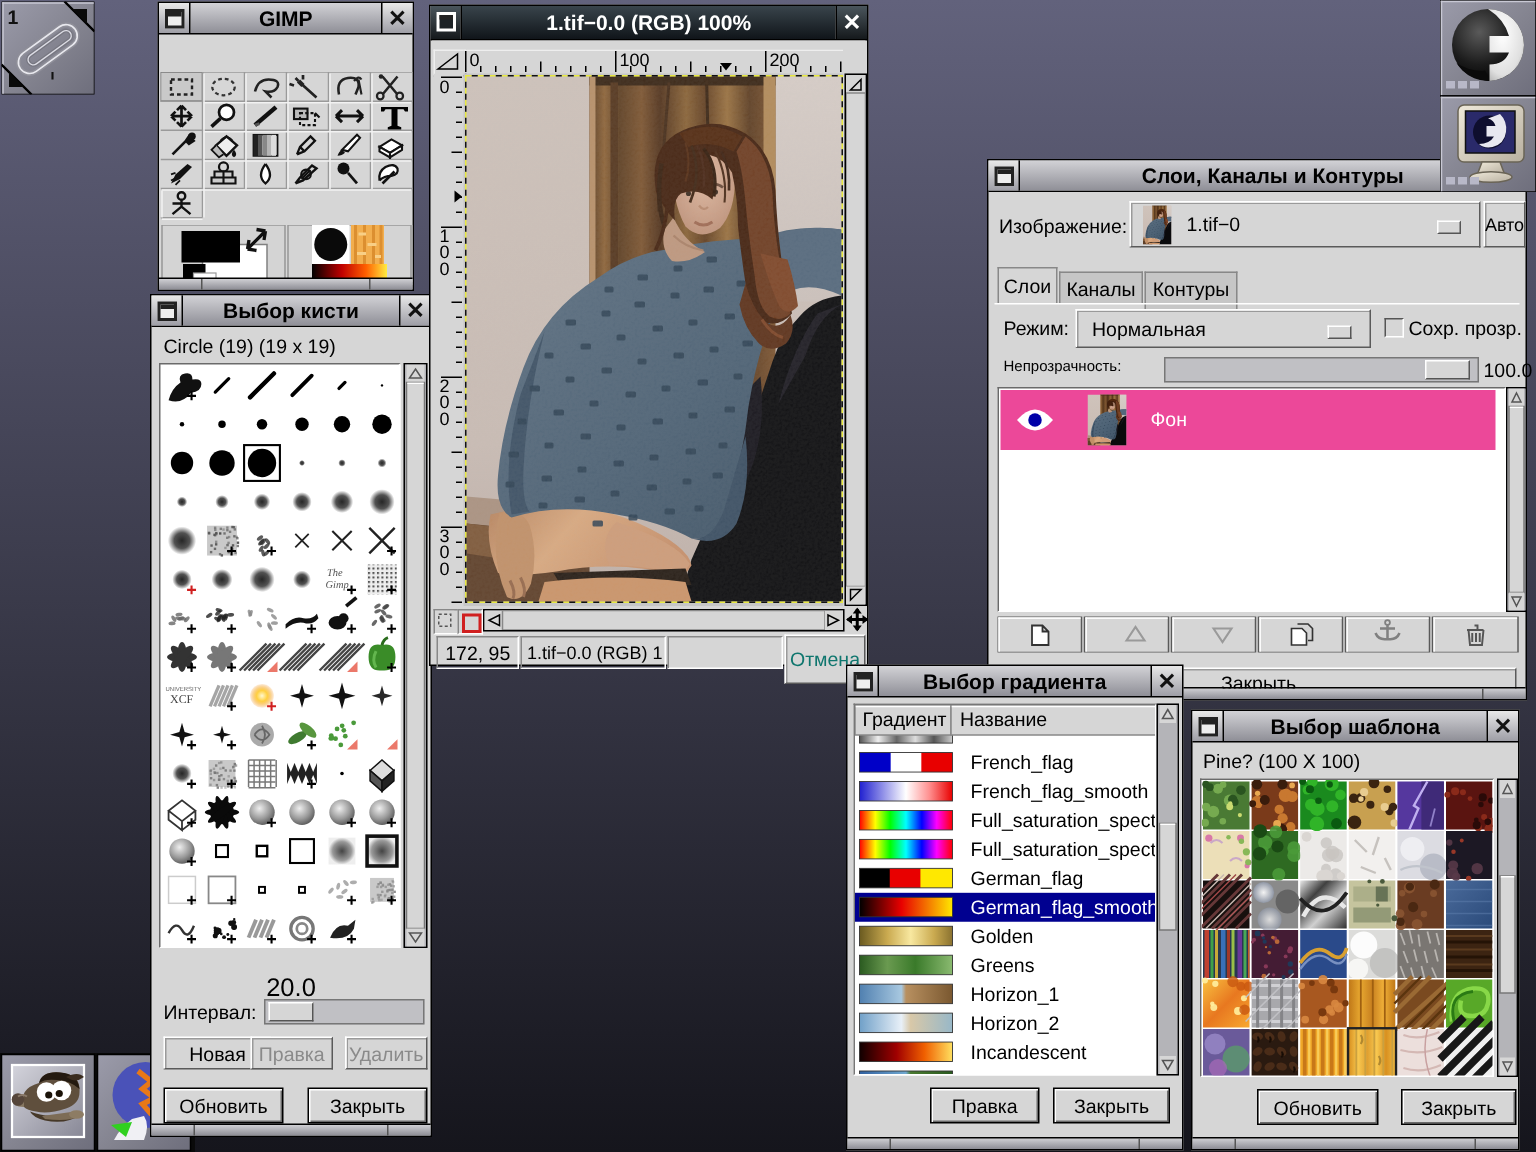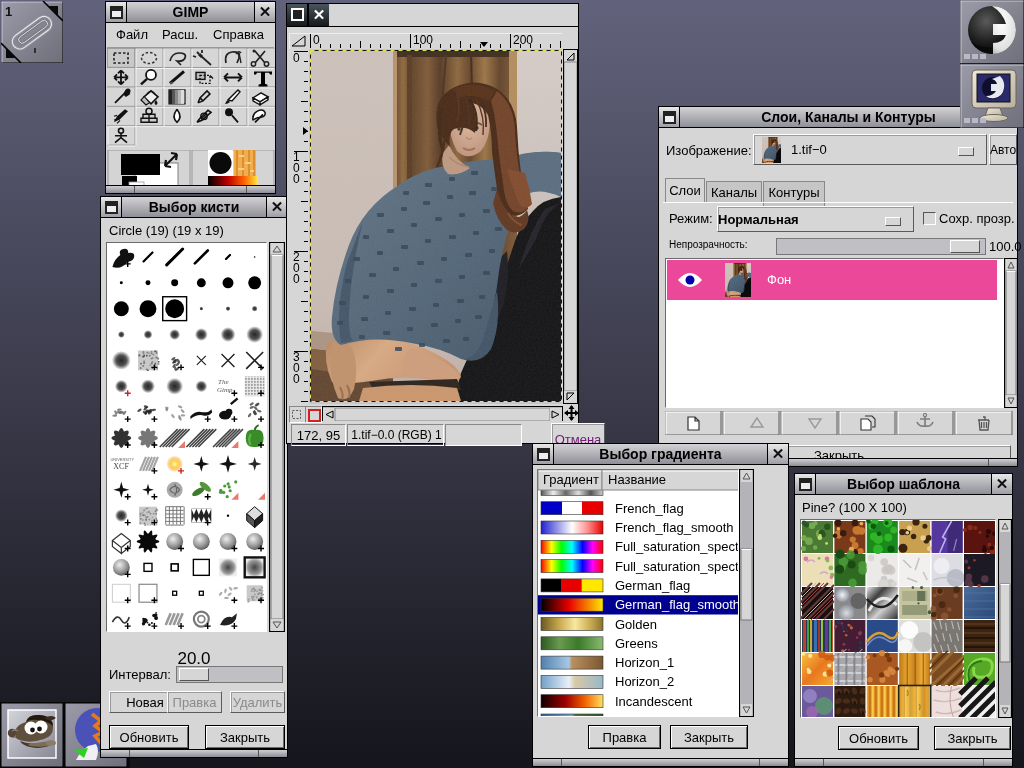--- a/index.html
+++ b/index.html
@@ -270,25 +270,20 @@
 <div class="win" id="toolbox" style="left:105px;top:1px;width:171px;height:193px;">
   <div class="tbar">
       <div class="tbtn">
         <div class="glyph-min"></div>
       </div>
       <div class="tmid">GIMP</div>
       <div class="tbtnR">
         <div class="glyph-x">✕</div>
       </div>
     </div>
-  <div class="abs" style="left:1px;top:21px;right:1px;height:24px;background:#d6d6d6;border-bottom:1px solid #9a9a9a;font-size:13px;color:#000;">
-    <span class="abs" style="left:9px;top:4px;">Файл</span>
-    <span class="abs" style="left:55px;top:4px;">Расш.</span>
-    <span class="abs" style="left:106px;top:4px;">Справка</span>
-  </div>
   <svg class="abs" style="left:1px;top:46px;" width="168" height="140" viewBox="0 0 168 140">
     <rect width="168" height="140" fill="#d6d6d6"></rect>
 
     <g>
 
       <rect x="0" y="0" width="28" height="19.4" fill="#c9c9c9" stroke="#777" stroke-width="1"></rect>
     </g>
     <g stroke="#9a9a9a" stroke-width="1" fill="none">
       <path d="M28 0 H168 M0 19.5 H168 M0 38.9 H168 M0 58.3 H168 M0 77.7 H168 M0 97.1 H28"></path>
       <path d="M28 0 V97 M56 0 V78 M84 0 V78 M112 0 V78 M140 0 V78"></path>
@@ -834,20 +829,21 @@
   <div class="btn2" style="left:8px;top:528px;width:80px;height:24px;">Обновить</div>
   <div class="btn2" style="left:104px;top:528px;width:80px;height:24px;">Закрыть</div>
   <div class="resizebar"></div>
 </div>
 
 <div class="win" id="imgwin" style="left:286px;top:3px;width:293px;height:441px;">
   <div class="tbar" style="height:22px;">
     <div class="tbtn" style="background:linear-gradient(180deg,#4a555c,#15191c);">
         <div class="glyph-min" style="border-color:#fff;background:#1c2226;"></div>
       </div>
+    <div class="tmid" style="background:linear-gradient(180deg,#39444b,#10151a);color:#fff;">1.tif−0.0 (RGB) 100%</div>
     <div class="tbtnR" style="background:linear-gradient(180deg,#4a555c,#15191c);">
         <div class="glyph-x" style="color:#fff;">✕</div>
       </div>
   </div>
   <div id="imgcontent" class="abs" style="left:1px;top:23px;right:1px;bottom:1px;background:#d6d6d6;">
 
     <div class="abs" style="left:1px;top:6px;width:20px;height:16px;background:#d6d6d6;border:1px solid #888;border-top-color:#eee;border-left-color:#eee;">
       <svg width="18" height="14">
           <path d="M2 12 L15 2 L15 12 Z" fill="#d6d6d6" stroke="#000" stroke-width="1"></path>
         </svg>
@@ -997,21 +993,21 @@
             <path d="M7.5 16 L4.5 12 L10.5 12 Z"></path>
             <path d="M0 8 L4 5 L4 11 Z"></path>
             <path d="M15 8 L11 5 L11 11 Z"></path>
           </g>
         </svg>
     </div>
 
     <div class="abs" style="left:3px;top:397px;width:53px;height:20px;border:1px solid #888;border-bottom-color:#fff;border-right-color:#fff;font-size:13px;display:flex;align-items:center;justify-content:center;">172, 95</div>
     <div class="abs" style="left:59px;top:397px;width:95px;height:20px;border:1px solid #888;border-bottom-color:#fff;border-right-color:#fff;font-size:12px;display:flex;align-items:center;white-space:nowrap;overflow:hidden;">&nbsp;1.tif−0.0 (RGB) 1</div>
     <div class="abs" style="left:157px;top:397px;width:75px;height:20px;border:1px solid #888;border-bottom-color:#fff;border-right-color:#fff;background:#d6d6d6;"></div>
-    <div class="btn" style="left:235px;top:396px;width:54px;height:33px;color:#701a75;margin-left:28px;">Отмена</div>
+    <div class="btn" style="left:235px;top:396px;width:54px;height:33px;color:#0f766e;">Отмена</div>
   </div>
 </div>
 
 <div class="win" id="layerswin" style="left:658px;top:106px;width:360px;height:361px;">
   <div class="tbar">
       <div class="tbtn">
         <div class="glyph-min"></div>
       </div>
       <div class="tmid">Слои, Каналы и Контуры</div>
     </div>
@@ -1026,21 +1022,21 @@
   <div class="btn" style="left:330px;top:27px;width:28px;height:31px;font-size:12px;overflow:hidden;">Авто</div>
 
   <div class="abs" style="left:6px;top:71px;font-size:13px;">
     <span class="abs" style="left:0;top:0;width:40px;height:24px;background:#d6d6d6;border:1px solid #888;border-bottom:none;text-align:center;padding-top:4px;box-sizing:border-box;">Слои</span>
     <span class="abs" style="left:41px;top:3px;width:56px;height:21px;background:#c6c6c6;border:1px solid #888;border-bottom:none;text-align:center;padding-top:3px;box-sizing:border-box;">Каналы</span>
     <span class="abs" style="left:98px;top:3px;width:62px;height:27px;background:#c6c6c6;border:1px solid #888;border-bottom:none;text-align:center;padding-top:3px;box-sizing:border-box;">Контуры</span>
   </div>
   <div class="abs" style="left:4px;top:95px;right:4px;height:1px;background:#fff;"></div>
   <div class="abs" style="left:10px;top:104px;font-size:13px;">Режим:</div>
   <div class="btn" style="left:58px;top:99px;width:197px;height:26px;justify-content:flex-start;">
-      <span style="font-weight:bold;">Нормальная</span>
+      <span style="margin-left:10px;">Нормальная</span>
     <span class="abs" style="right:12px;top:10px;width:14px;height:7px;background:#d6d6d6;border-top:1px solid #fff;border-left:1px solid #fff;border-right:1px solid #555;border-bottom:1px solid #555;"></span>
   </div>
   <div class="abs" style="left:264px;top:105px;width:11px;height:11px;background:#d6d6d6;border:1px solid #555;border-right-color:#fff;border-bottom-color:#fff;"></div>
   <div class="abs" style="left:280px;top:104px;font-size:13px;">Сохр. прозр.</div>
   <div class="abs" style="left:10px;top:132px;font-size:10px;">Непрозрачность:</div>
   <div class="abs" style="left:117px;top:131px;width:208px;height:15px;background:#c0c0c4;border:1px solid #777;">
     <div class="abs" style="right:5px;top:1px;width:28px;height:11px;background:#d6d6d6;border:1px solid #fff;border-right-color:#555;border-bottom-color:#555;"></div>
   </div>
   <div class="abs" style="left:330px;top:132px;font-size:13px;">100.0</div>
 
@@ -1141,21 +1137,21 @@
     <path d="M32 15 L40 12 Q 45 17 44 24 Q 43 32 35 34 Q 29 35 26 32 Q 33 32 36 27 L31 27 L31 20 L37 20 Q 36 16 32 15 Z" fill="#e8e8f0"></path>
     <path d="M28 44 h12 l3 8 h-18 Z" fill="url(#mon)" stroke="#6a6456" stroke-width="1"></path>
     <ellipse cx="34" cy="54" rx="14" ry="3.5" fill="url(#mon)" stroke="#6a6456" stroke-width="1"></ellipse>
     <rect x="4" y="54" width="6" height="5" fill="#b8b8c8"></rect>
         <rect x="12" y="54" width="6" height="5" fill="#b8b8c8"></rect>
         <rect x="20" y="54" width="6" height="5" fill="#b8b8c8"></rect>
   </g>
 </svg>
 </div>
 
-<div class="win" id="gradwin" style="left:532px;top:443px;width:257px;height:324px;">
+<div class="win" id="gradwin" style="left:564px;top:443px;width:225px;height:324px;">
   <div class="tbar">
       <div class="tbtn">
         <div class="glyph-min"></div>
       </div>
       <div class="tmid">Выбор градиента</div>
       <div class="tbtnR">
         <div class="glyph-x">✕</div>
       </div>
     </div>
   <div id="gradlist" class="abs" style="left:4px;top:25px;width:202px;height:248px;border:1px solid #777;border-right-color:#fff;border-bottom-color:#fff;box-sizing:border-box;overflow:hidden;background:#fff;"><svg width="202" height="248" viewBox="0 0 202 248">

